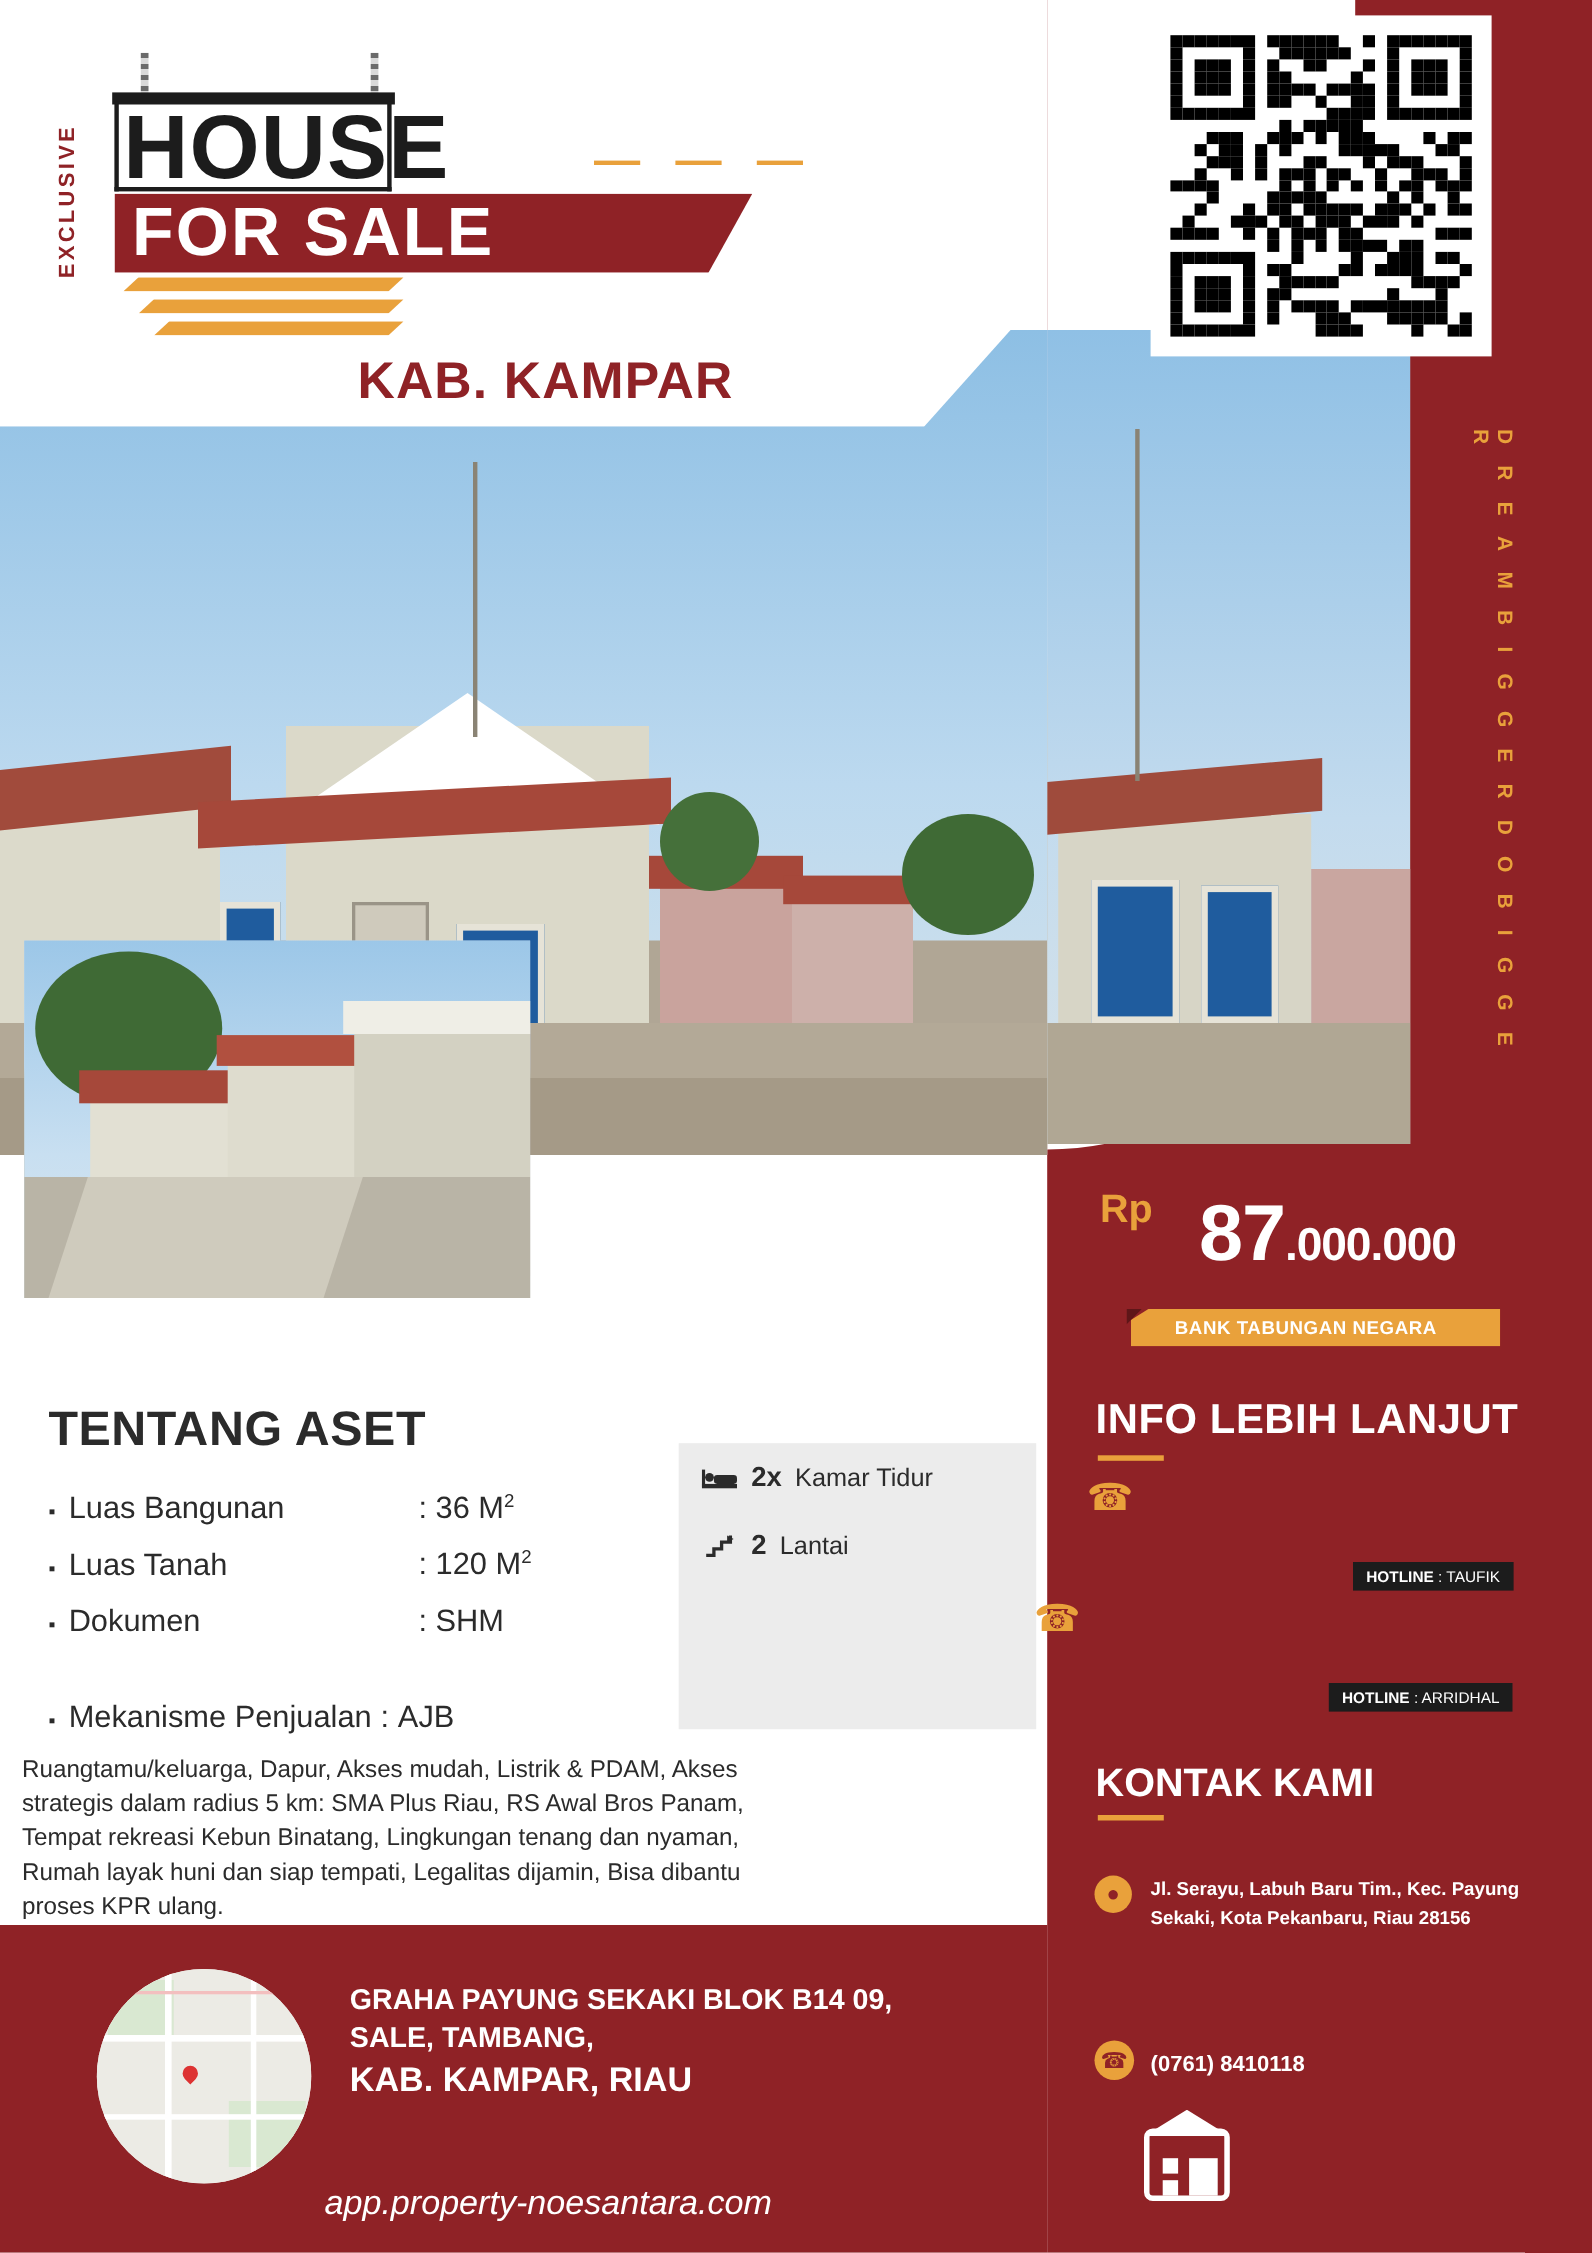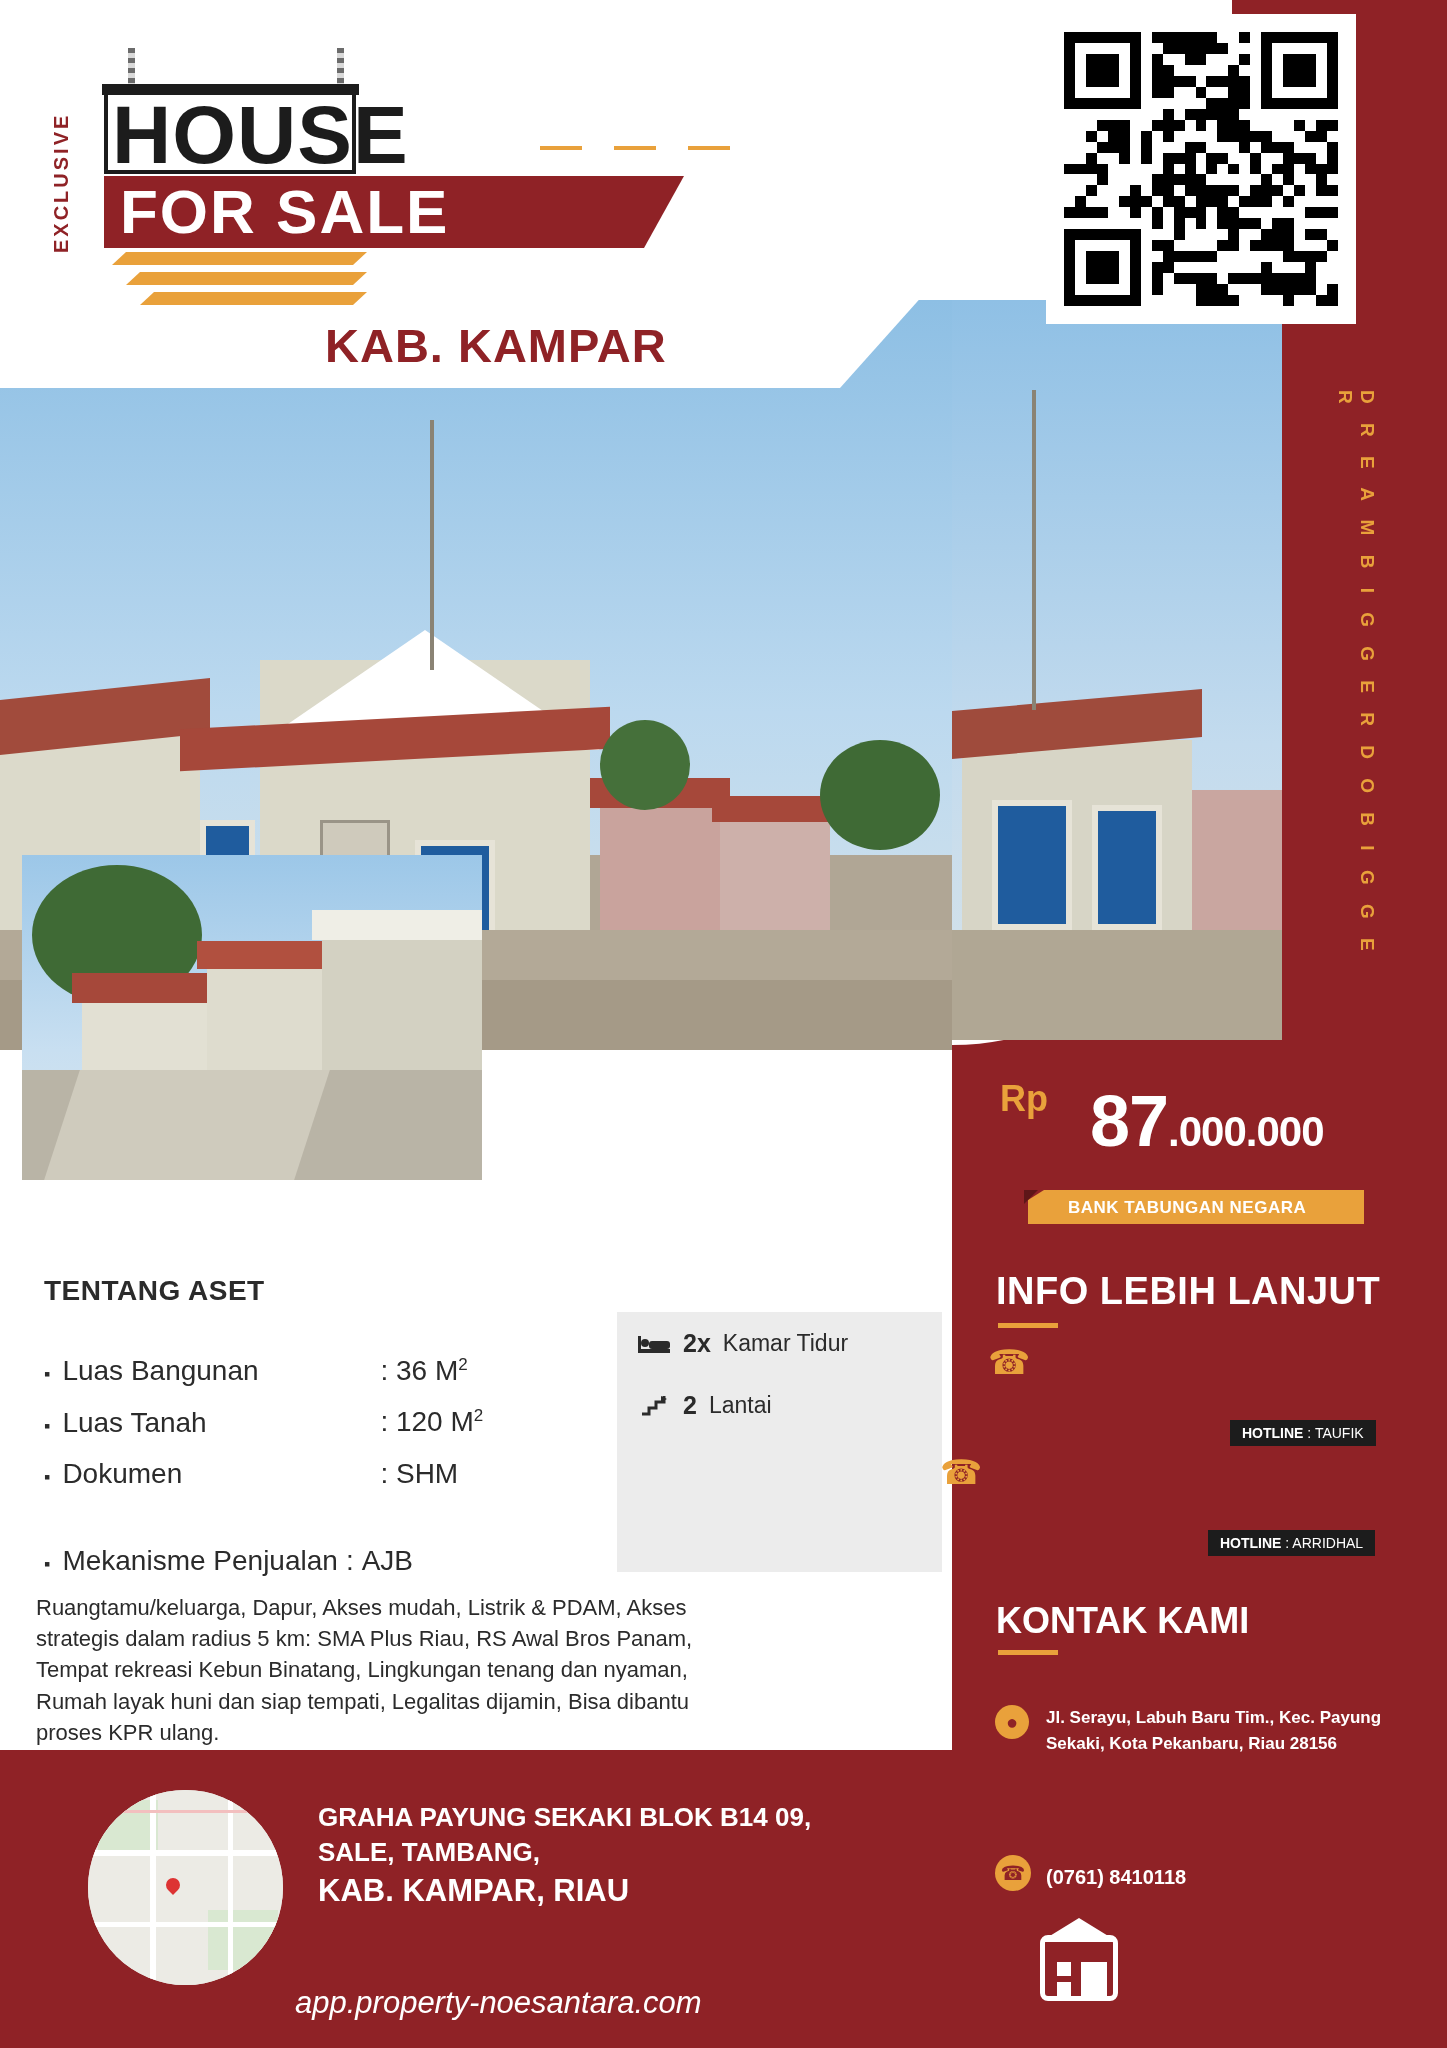--- a/index.html
+++ b/index.html
@@ -274,39 +274,39 @@
     background: #ffffff;
     clip-path: polygon(50% 0, 100% 100%, 0 100%);
   }
   .logo-win { position:absolute; background:#ffffff; }
   .logo-text-1 { color: #ffffff; font-size: 26px; letter-spacing: 2px; }
   .logo-text-2 { color: #ffffff; font-size: 34px; font-weight: bold; letter-spacing: 1px; }
 
   
   .about-title {
     position: absolute; left: 44px; top: 1275px;
-    font-size: 28px; font-weight: bold; color: #2b2b2b; letter-spacing: .5px;
+    font-size: 44px; font-weight: bold; color: #2b2b2b; letter-spacing: .5px;
   }
   .specs { position: absolute; left: 44px; top: 1355px; width: 580px; }
   .spec-row {
     display: flex; align-items: baseline;
     font-size: 28px; color: #2b2b2b; margin-bottom: 19px;
   }
   .spec-bullet { color: #2b2b2b; font-size: 18px; margin-right: 12px; }
   .spec-label { width: 318px; }
   .spec-val { }
   .sup { font-size: 17px; vertical-align: super; }
 
   .mech-row {
     position: absolute; left: 44px; top: 1545px;
     font-size: 28px; color: #2b2b2b; display:flex; align-items: baseline;
   }
 
   .desc {
-    position: absolute; left: 36px; top: 1592px; width: 690px;
+    position: absolute; left: 20px; top: 1592px; width: 690px;
     font-size: 22px; line-height: 1.42; color: #2b2b2b;
   }
 
   
   .feat-box {
     position: absolute; left: 617px; top: 1312px;
     width: 325px; height: 260px; background: #ececec;
   }
   .feat-row {
     display: flex; align-items: center; gap: 12px;

